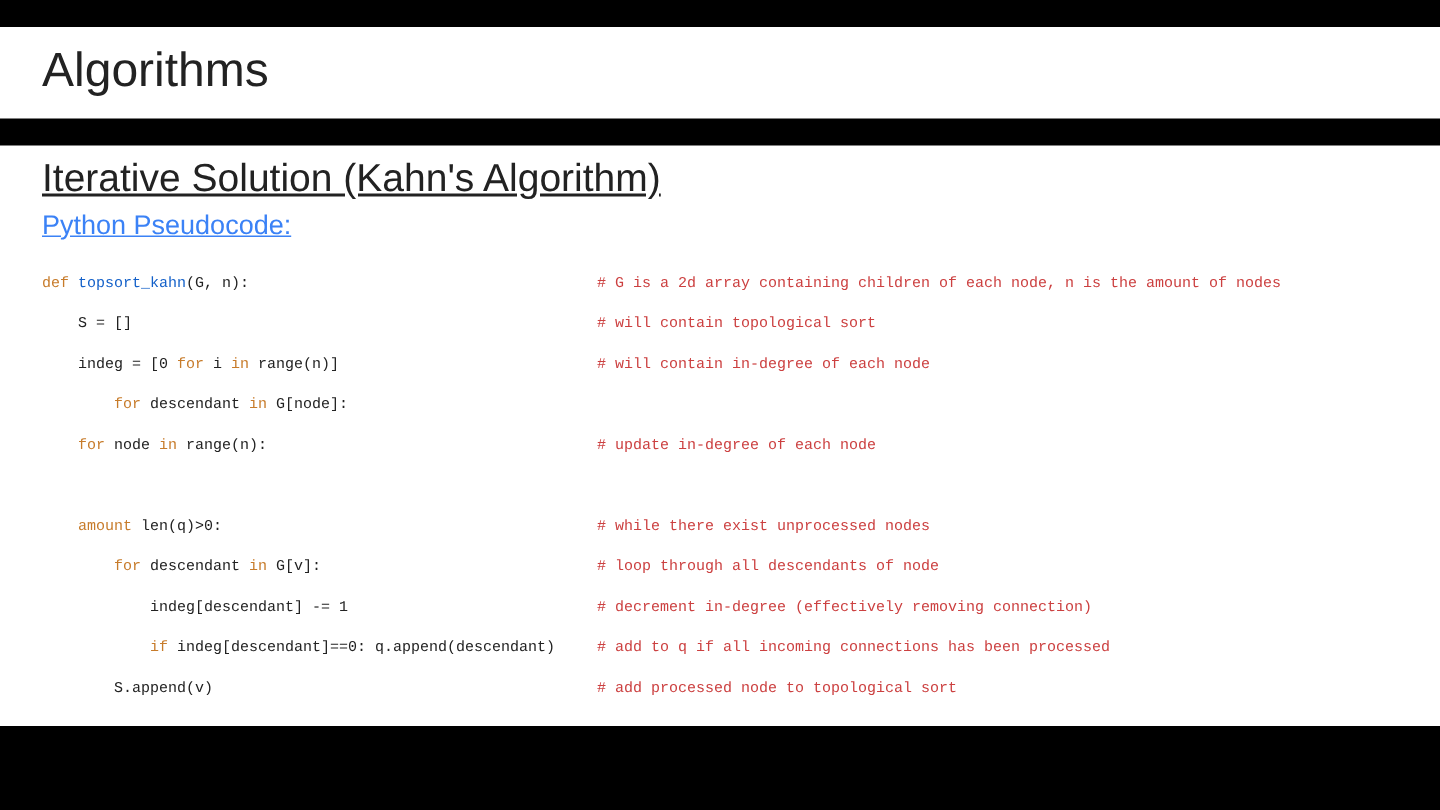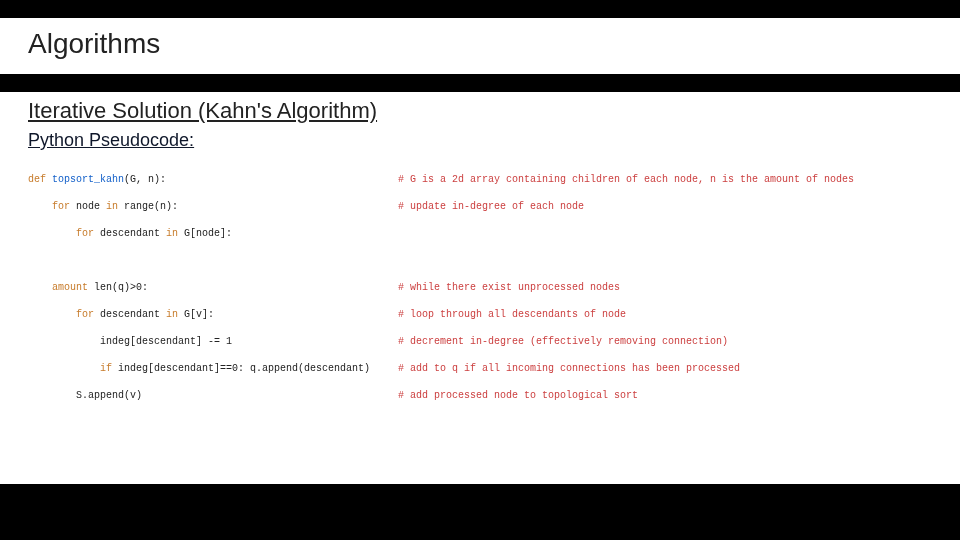--- a/index.html
+++ b/index.html
@@ -1,43 +1,45 @@
 <!DOCTYPE html>
 <html><head>
 <meta charset="utf-8">
 <style>
   html,body{margin:0;padding:0;width:960px;height:540px;background:#fff;font-family:"Segoe UI",Arial,sans-serif;overflow:hidden}
   .bar{background:#000;width:100%}
   .bar.top{height:18px}
   .bar.mid{height:18px}
   .bar.bot{height:56px;position:absolute;bottom:0;left:0}
-  .title{font-size:28px;color:#222;padding:10px 28px 14px 28px}
-  .sub1{font-size:22px;color:#222;text-decoration:underline;padding:6px 28px 2px 28px}
-  .sub2{font-size:18px;color:#0f172a;text-decoration:underline;padding:4px 28px 8px 28px}
+  .title{font-size:32px;color:#222;padding:10px 28px 14px 28px}
+  .sub1{font-size:26px;color:#222;text-decoration:underline;padding:6px 28px 2px 28px}
+  .sub2{font-size:18px;color:#3b82f6;text-decoration:underline;padding:4px 28px 8px 28px}
   .code{font-family:"Courier New",monospace;font-size:10px;line-height:1.35;padding:0 28px;white-space:pre;color:#222}
   .kw{color:#c77b2a}
   .fn{color:#1360c9}
   .cm{color:#cc4040;}
   .row{display:block}
   .lhs{display:inline-block;width:370px;vertical-align:top}
   .rhs{display:inline-block;vertical-align:top}
 </style>
 </head>
 <body>
 
 <div class="bar top"></div>
 <div class="title">Algorithms</div>
 <div class="bar mid"></div>
 <div class="sub1">Iterative Solution (Kahn's Algorithm)</div>
 <div class="sub2">Python Pseudocode:</div>
 
 <div class="code">
 <span class="row"><span class="lhs"><span class="kw">def </span><span class="fn">topsort_kahn</span><span>(G, n):</span></span><span class="rhs cm"># G is a 2d array containing children of each node, n is the amount of nodes</span></span>
+<span class="row"><span class="lhs">    S = []</span><span class="rhs cm"># will contain topological sort</span></span>
+<span class="row"><span class="lhs"><span>    indeg = [0 </span><span class="kw">for</span><span> i </span><span class="kw">in</span><span> range(n)]</span></span><span class="rhs cm"># will contain in-degree of each node</span></span>
+<span class="row"><span class="lhs"><span>        </span><span class="kw">for</span><span> descendant </span><span class="kw">in</span><span> G[node]:</span></span></span>
 <span class="row"><span class="lhs"><span>    </span><span class="kw">for</span><span> node </span><span class="kw">in</span><span> range(n):</span></span><span class="rhs cm"># update in-degree of each node</span></span>
-<span class="row"><span class="lhs"><span>        </span><span class="kw">for</span><span> descendant </span><span class="kw">in</span><span> G[node]:</span></span></span>
 <span class="row"> </span>
 <span class="row"><span class="lhs"><span>    </span><span class="kw">amount</span><span> len(q)&gt;0:</span></span><span class="rhs cm"># while there exist unprocessed nodes</span></span>
 <span class="row"><span class="lhs"><span>        </span><span class="kw">for</span><span> descendant </span><span class="kw">in</span><span> G[v]:</span></span><span class="rhs cm"># loop through all descendants of node</span></span>
 <span class="row"><span class="lhs">            indeg[descendant] -= 1</span><span class="rhs cm"># decrement in-degree (effectively removing connection)</span></span>
 <span class="row"><span class="lhs"><span>            </span><span class="kw">if</span><span> indeg[descendant]==0: q.append(descendant)</span></span><span class="rhs cm"># add to q if all incoming connections has been processed</span></span>
 <span class="row"><span class="lhs">        S.append(v)</span><span class="rhs cm"># add processed node to topological sort</span></span>
 
 
 </div>
 

